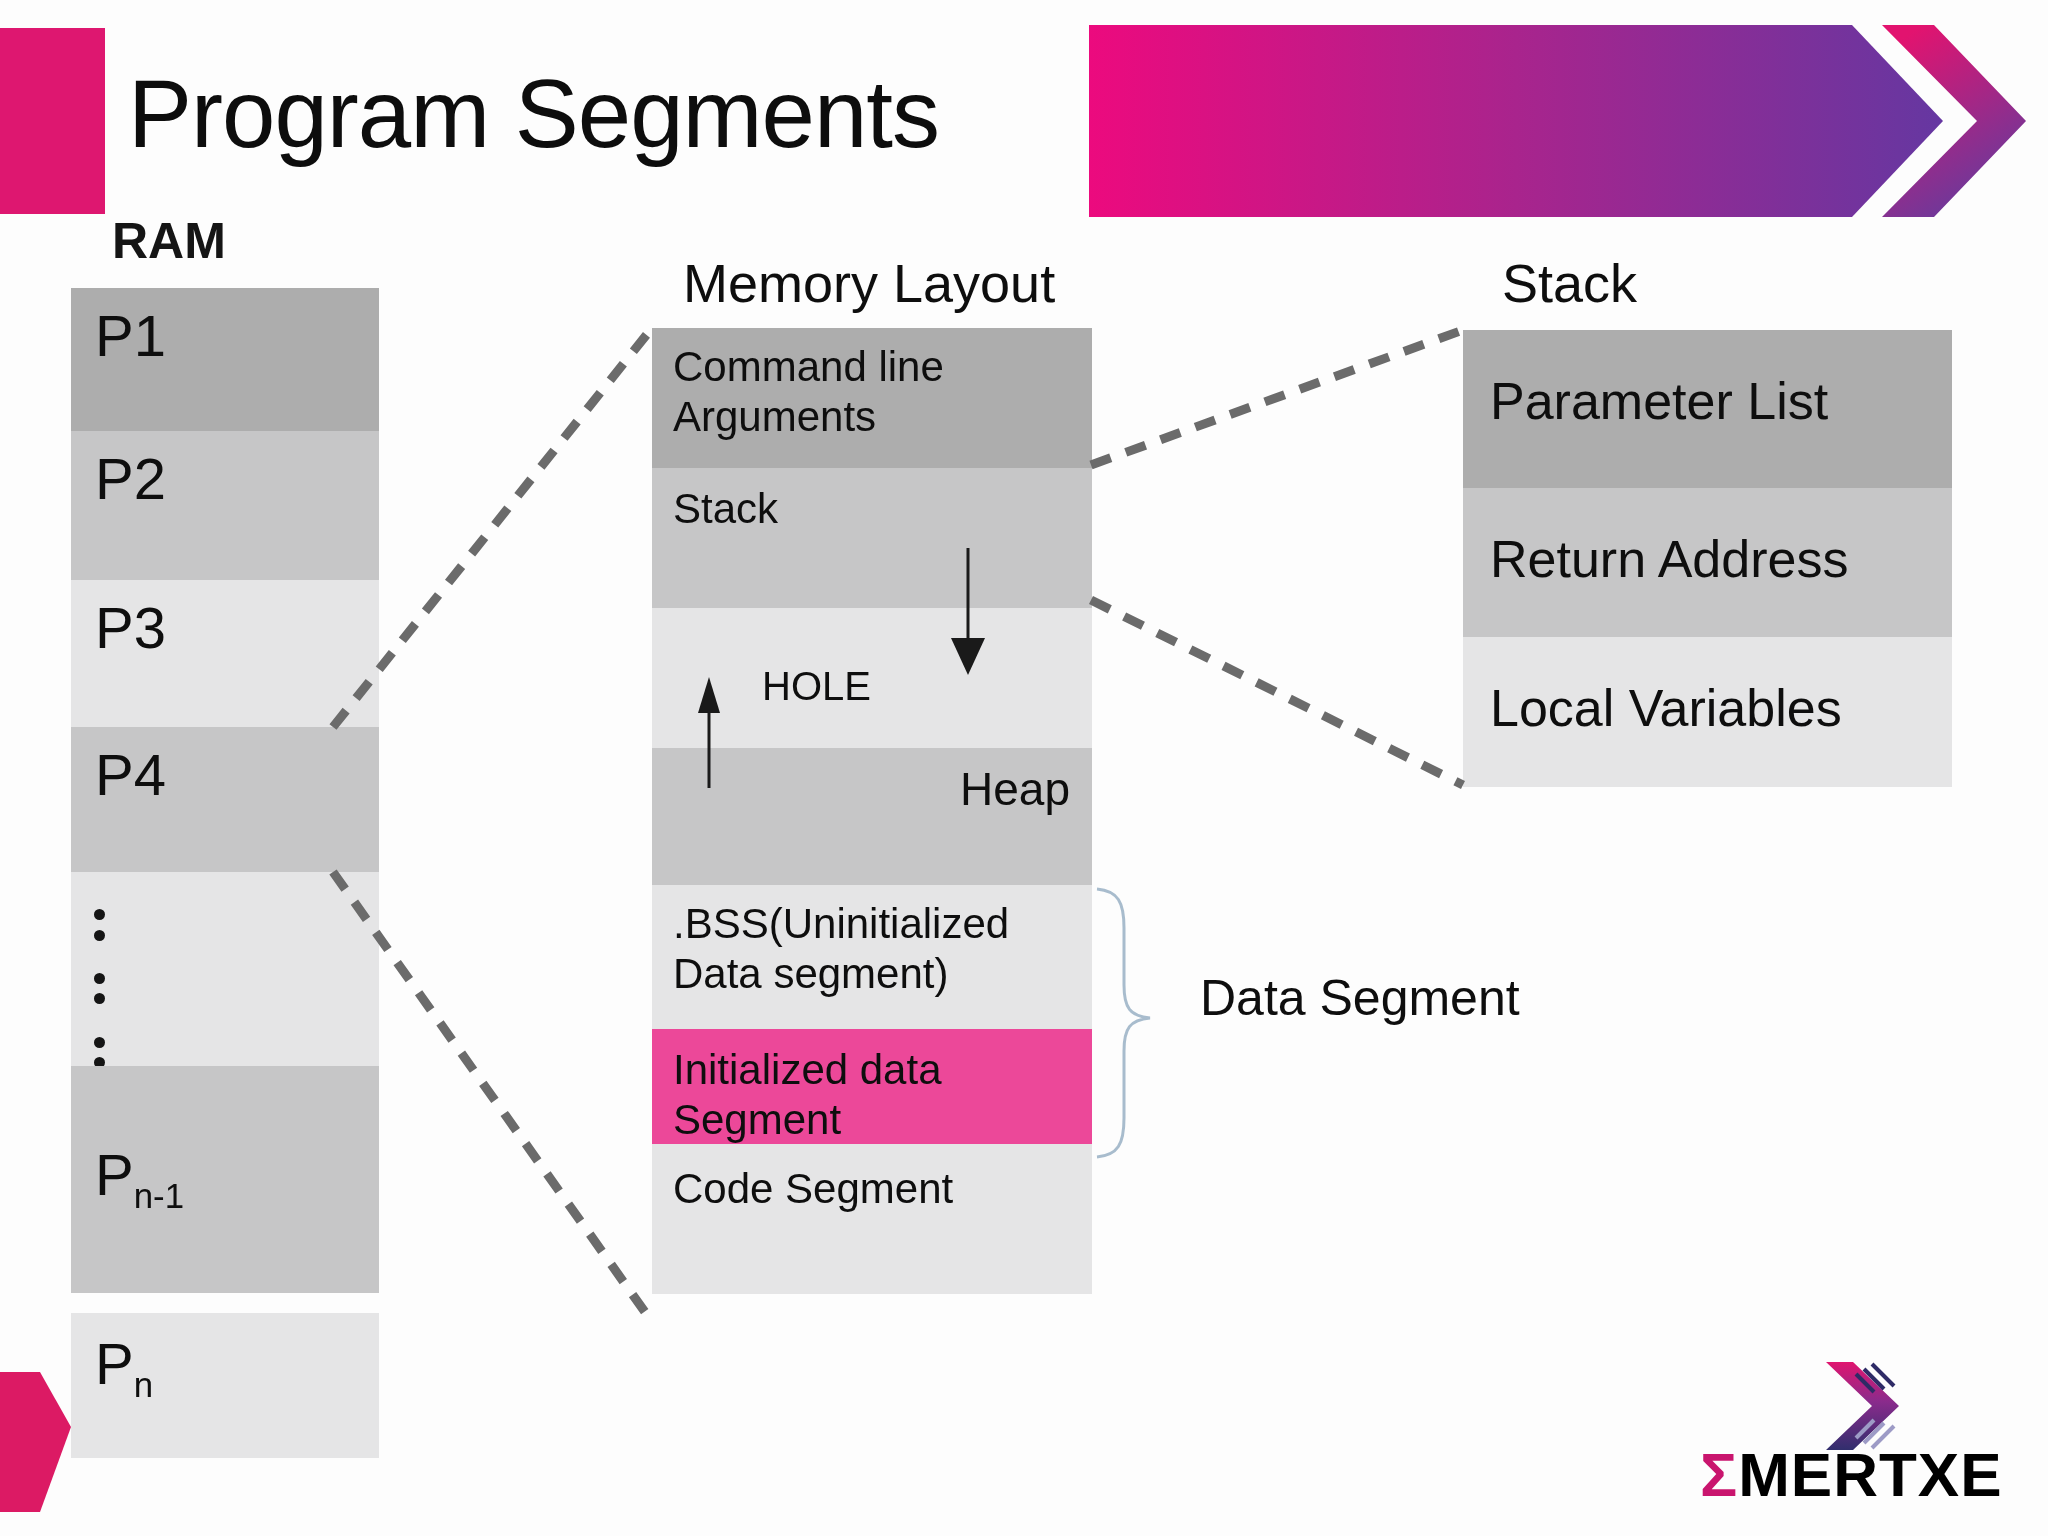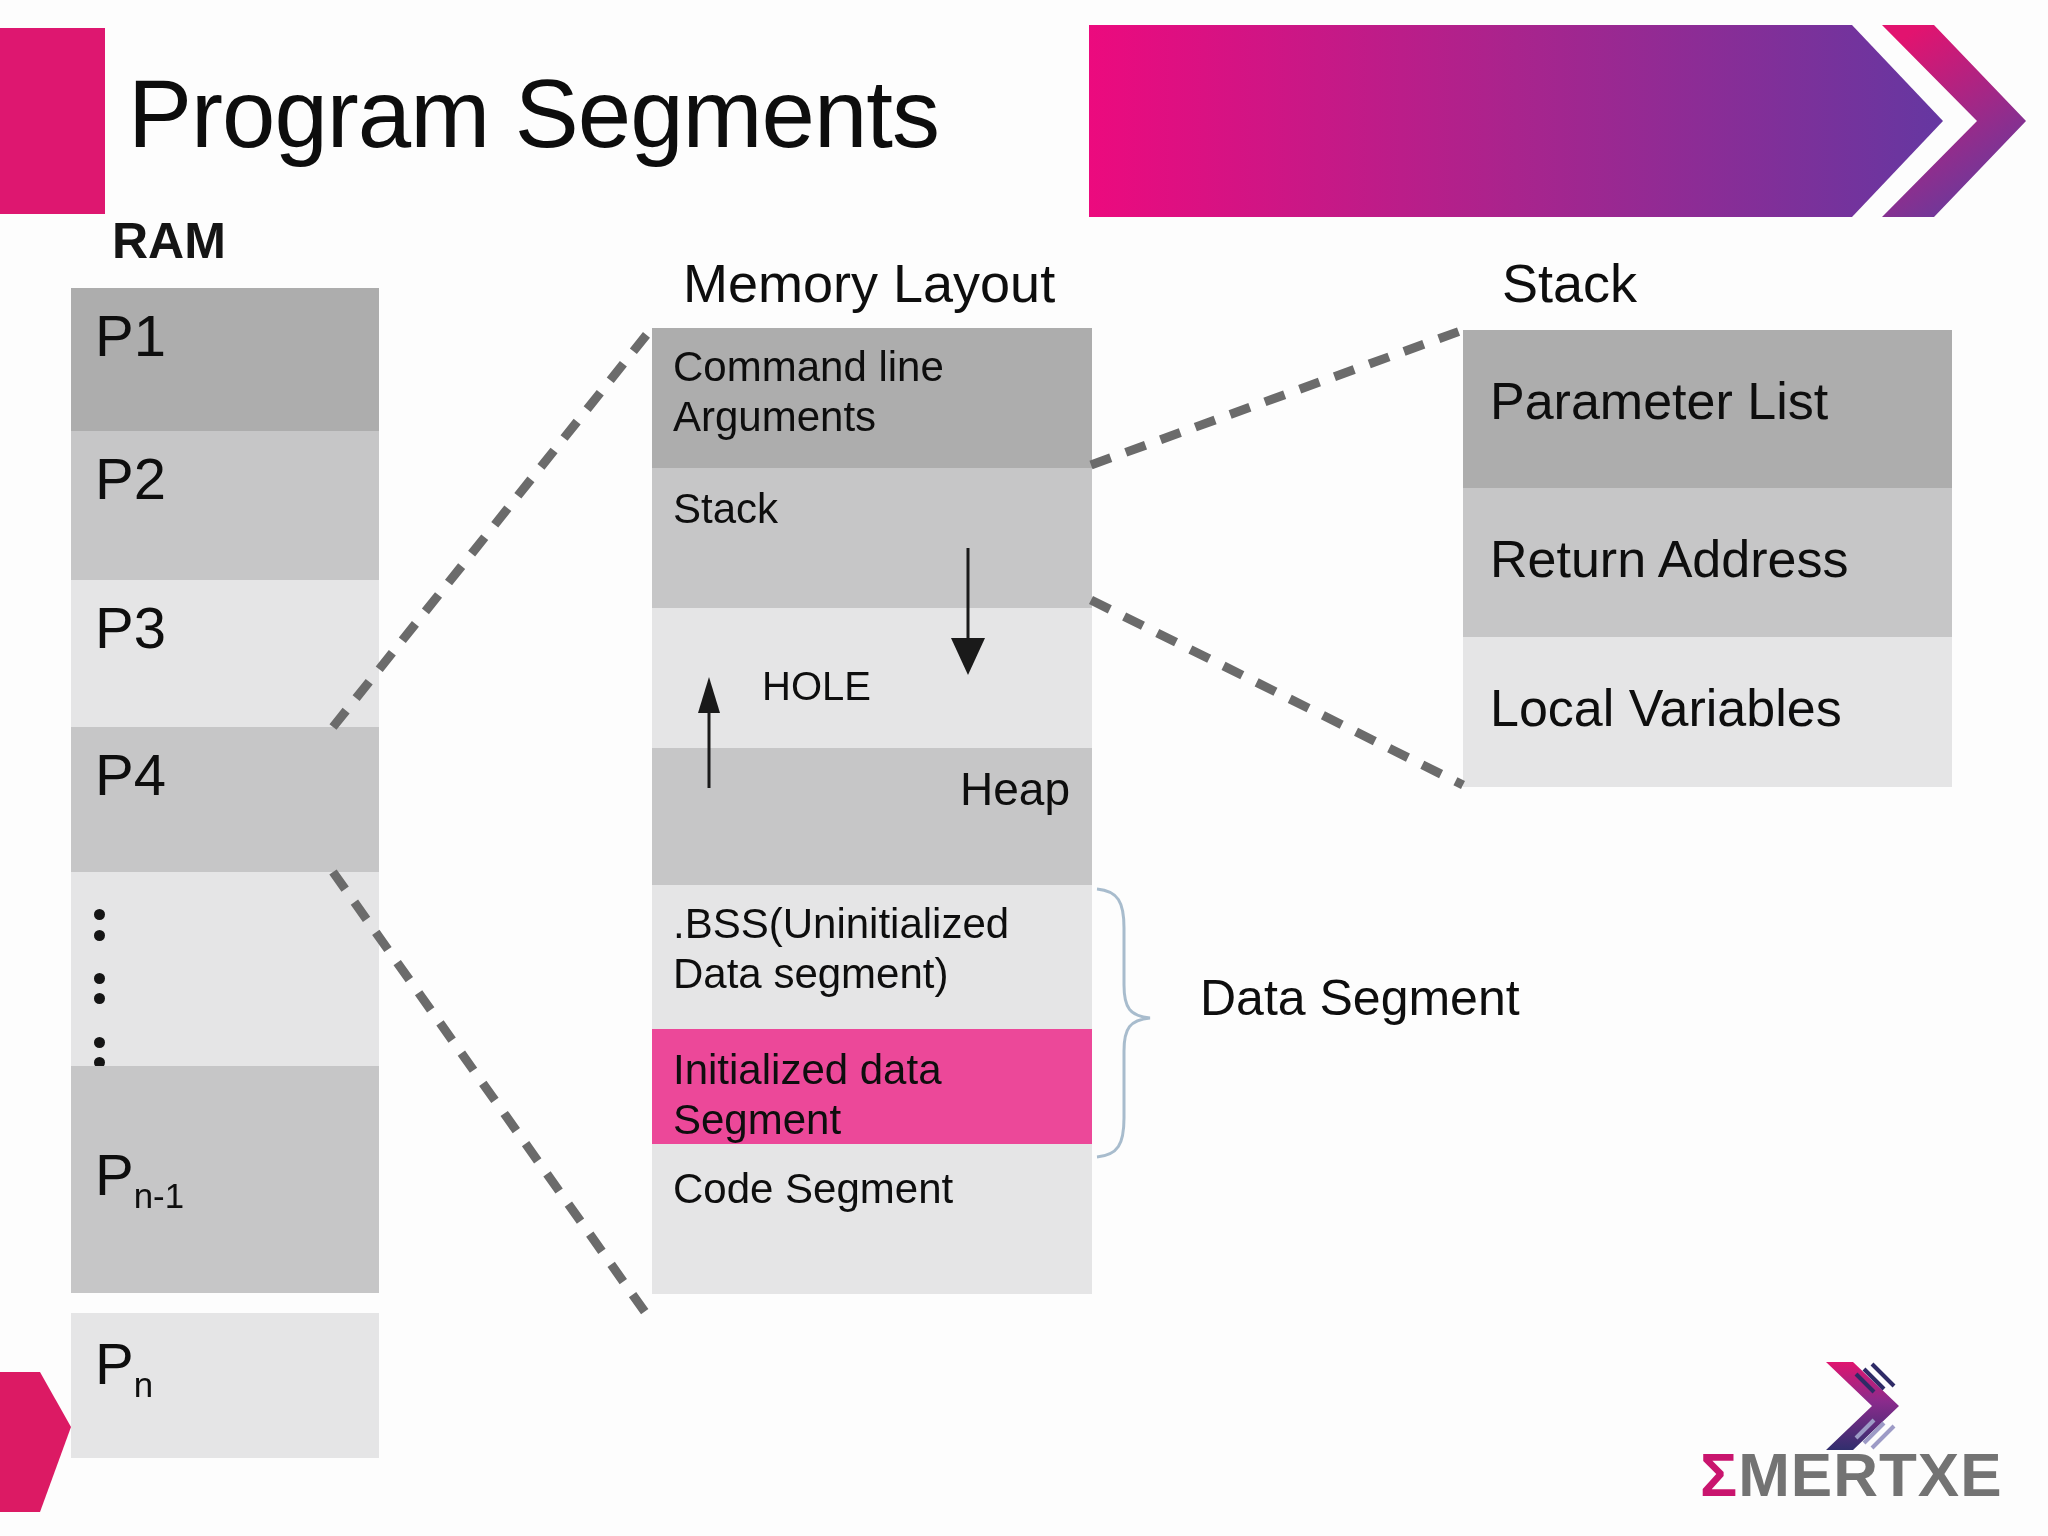--- a/index.html
+++ b/index.html
@@ -47,21 +47,21 @@
   
   .sd-row{left:1463px;width:489px;padding-left:27px;font-size:52px;}
   #sd-param{top:330px;height:158px;padding-top:40px;}
   #sd-ret  {top:488px;height:149px;padding-top:40px;}
   #sd-local{top:637px;height:150px;padding-top:40px;}
   
   .data-segment{position:absolute;left:1200px;top:966px;font-size:50px;line-height:1.30;}
   
   .logo-text{position:absolute;left:1700px;top:1444px;font-size:62px;font-weight:700;letter-spacing:1px;line-height:1;}
   .logo-sigma{color:#C9156E;}
-  .logo-name{color:#737373;margin-top:28px;}
+  .logo-name{color:#000000;margin-top:28px;}
   
   svg.art{position:absolute;left:0;top:0;pointer-events:none;}
 </style>
 </head>
 <body>
 
 <div id="slide">
 
   <div class="accent-bar"></div>
   <h1 class="page-title">Program Segments</h1>

